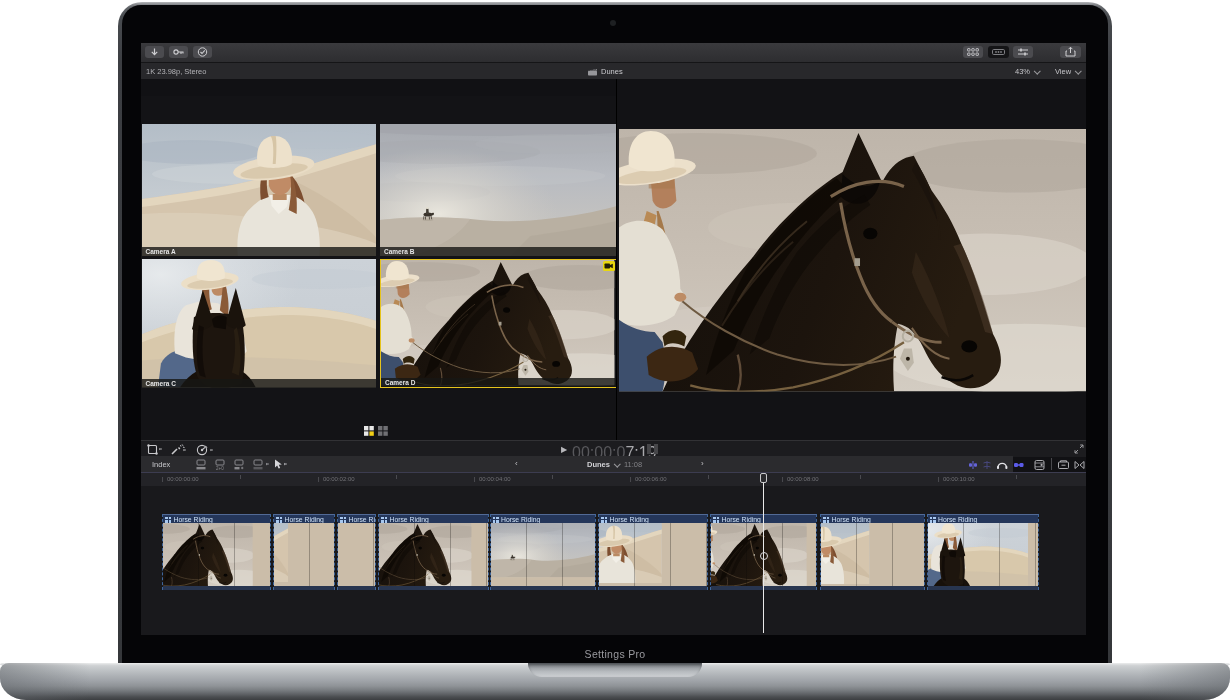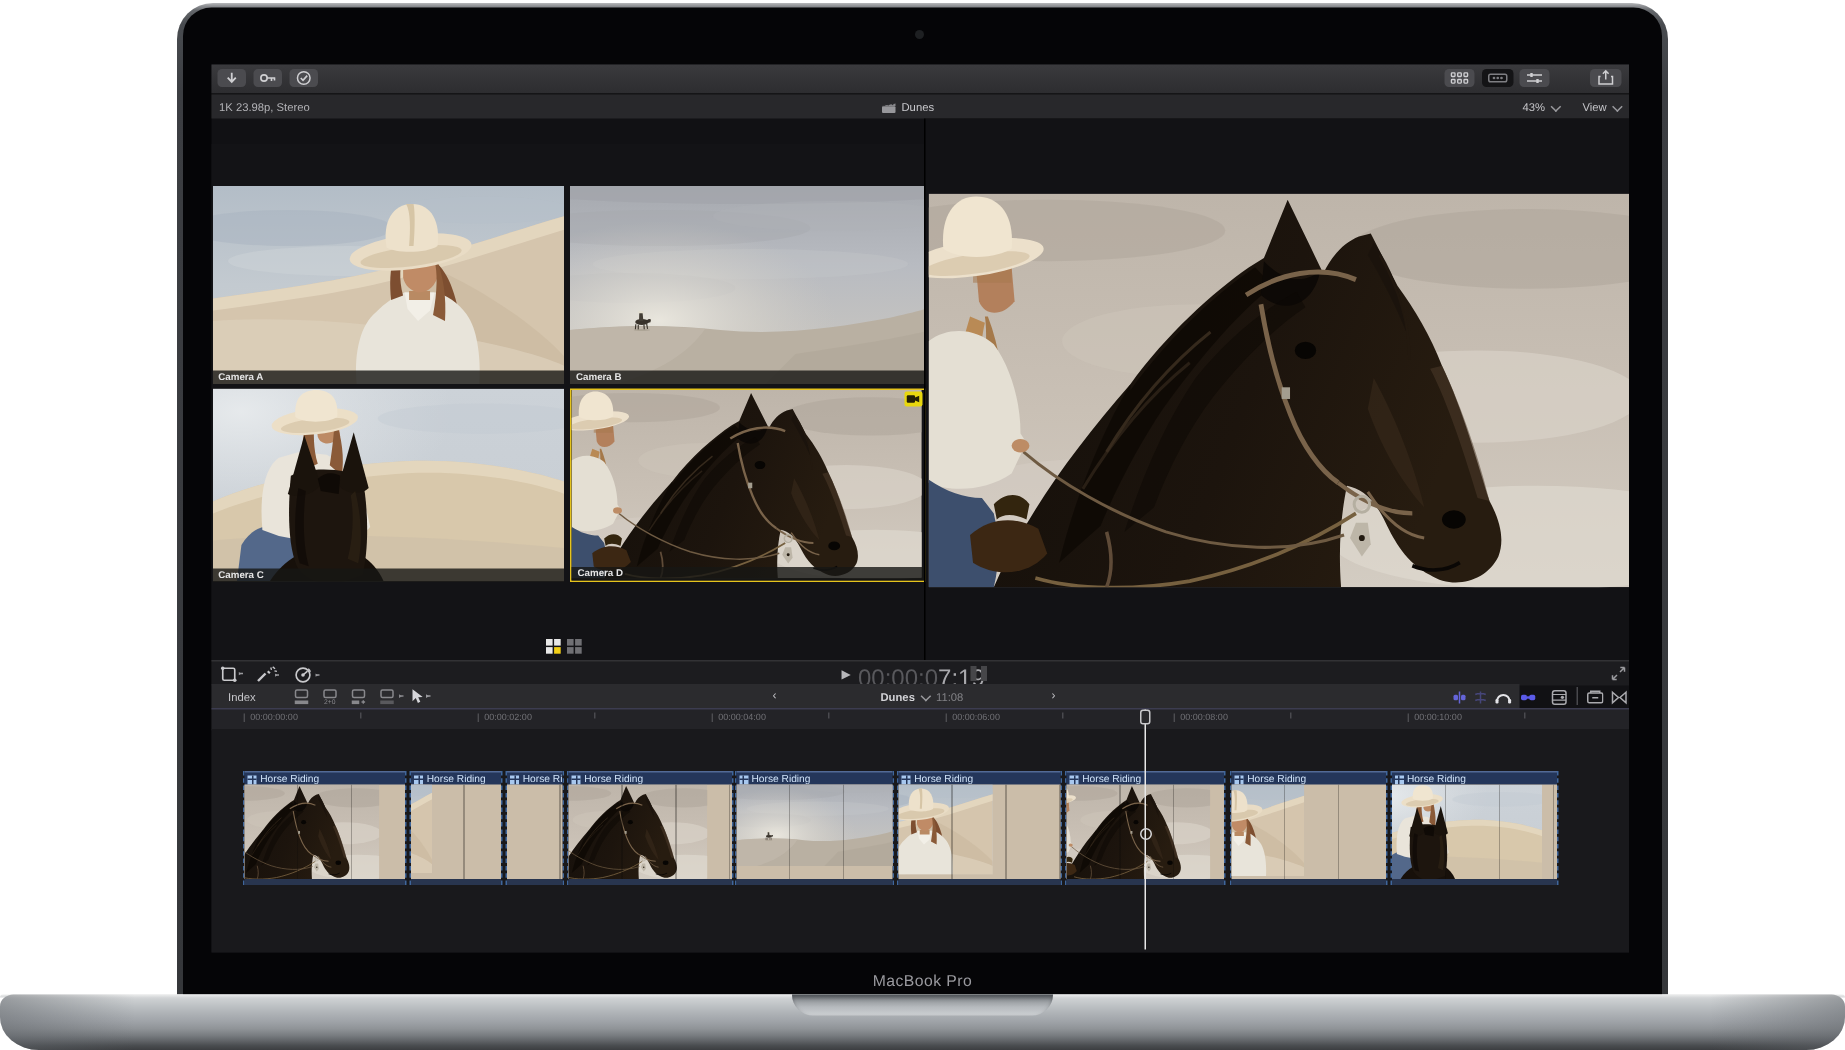--- a/index.html
+++ b/index.html
@@ -537,19 +537,19 @@
             </svg>
           </div>
         <div class="clipaudio"></div>
       </div>
     </div>
 
     <div class="abs" style="left:622px;top:430px;width:1px;height:160px;background:#e8e8e8;"></div>
     <div class="abs" style="left:619px;top:430px;width:7px;height:10px;border:1px solid #c9c9cc;border-radius:2px;background:#2a2a2d;box-sizing:border-box;"></div>
     <div class="abs" style="left:618.5px;top:509px;width:8px;height:8px;border:1.2px solid #d9d9dc;border-radius:50%;background:transparent;box-sizing:border-box;"></div>
   </div>
-  <div id="mbp" class="abs">MacBook Pro</div>
+  <div id="mbp" class="abs">Settings Pro</div>
   <div id="base" class="abs"></div>
   <div id="basehl" class="abs"></div>
   <div id="baseshadeL" class="abs"></div>
   <div id="baseshadeR" class="abs"></div>
   <div id="notch" class="abs"></div>
 </div>
 
 </body></html>

